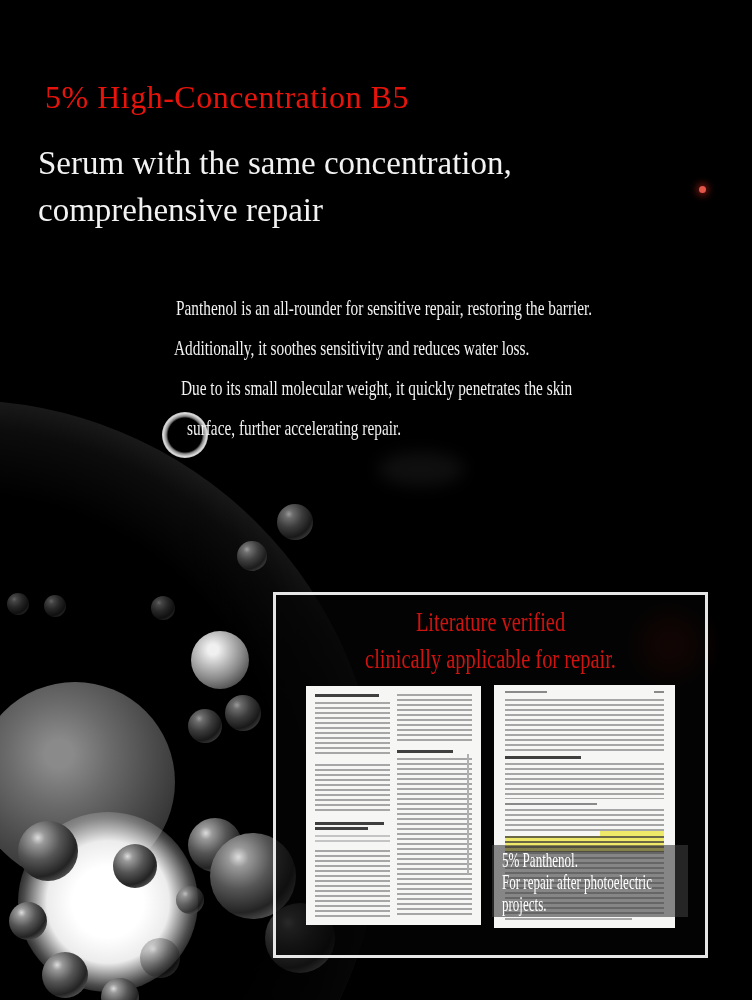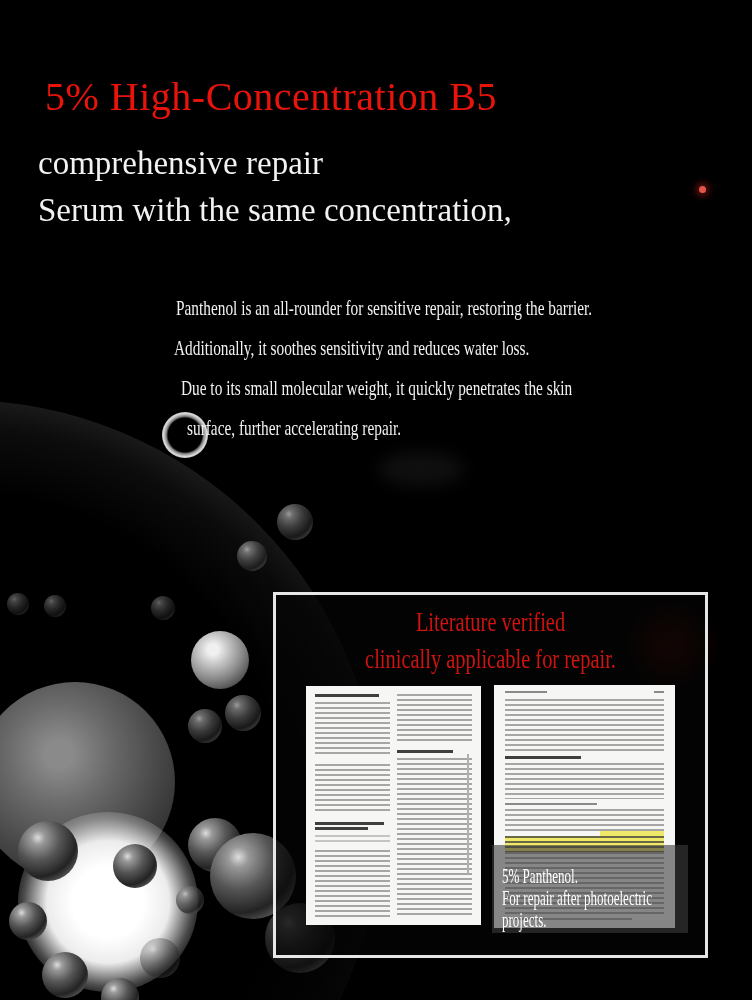--- a/index.html
+++ b/index.html
@@ -58,21 +58,21 @@
     position:absolute;left:378px;top:452px;width:86px;height:34px;border-radius:50%;
     background:rgba(70,70,70,.22);filter:blur(8px);
   }
   .red-dot{
     position:absolute;left:699px;top:186px;width:7px;height:7px;border-radius:50%;z-index:4;
     background:#e2564a;box-shadow:0 0 7px 3px rgba(200,40,30,.5);
   }
   
   .title{
     position:absolute;left:45px;top:73px;z-index:6;margin:0;
-    font-size:40px;font-weight:400;line-height:48px;letter-spacing:.5px;
+    font-size:32px;font-weight:400;line-height:48px;letter-spacing:.5px;
     color:var(--accent-red);white-space:nowrap;
   }
   .subtitle{
     position:absolute;left:38px;top:140px;z-index:6;
     font-size:33px;line-height:47px;color:var(--text-white);white-space:nowrap;
   }
   .desc{position:absolute;left:176px;top:288px;z-index:6;color:var(--text-white);}
   .desc-line{
     font-size:21px;line-height:40px;white-space:nowrap;
     transform:scaleX(.73);transform-origin:0 50%;
@@ -105,21 +105,21 @@
   .margin-note{position:absolute;right:3px;top:60px;width:2px;height:120px;background:#b0b0b0;}
   .pg-header{display:flex;justify-content:space-between;margin-bottom:6px;}
   .hl-part{height:5px;width:40%;margin-left:60%;background:var(--highlight-yellow);}
   .hl{height:16px;background:repeating-linear-gradient(to bottom, #6b6847 0 2px, var(--highlight-yellow) 2px 5px);}
   
   .caption{
     position:absolute;z-index:4;color:#fff;
     background:rgba(60,60,60,.6);
   }
   .caption-left{left:1px;top:252px;width:211px;height:65px;padding:3px 0 0 5px;}
-  .caption-right{left:216px;top:250px;width:186px;height:68px;padding:20px 0 0 10px;overflow:visible;}
+  .caption-right{left:216px;top:250px;width:186px;height:68px;padding:4px 0 0 10px;overflow:visible;}
   .cap-line{
     font-size:20px;line-height:22px;white-space:nowrap;
     transform:scaleX(.73);transform-origin:0 50%;
   }
   .caption-right .cap-line{font-size:21px;transform:scaleX(.62);}
 </style>
 </head>
 <body>
 
 <div class="canvas">
@@ -149,22 +149,22 @@
     <div class="bubble soft" style="left:176px;top:886px;width:28px;height:28px;"></div>
     <div class="red-blob"></div>
     <div class="gray-smudge"></div>
   </div>
 
   <div class="red-dot"></div>
 
   <h1 class="title">5% High-Concentration B5</h1>
 
   <div class="subtitle">
+    <div>Serum with the same concentration,</div>
     <div>comprehensive repair</div>
-    <div>Serum with the same concentration,</div>
   </div>
 
   <div class="desc">
     <div class="desc-line">Panthenol is an all-rounder for sensitive repair, restoring the barrier.</div>
     <div class="desc-line">Additionally, it soothes sensitivity and reduces water loss.</div>
     <div class="desc-line">Due to its small molecular weight, it quickly penetrates the skin</div>
     <div class="desc-line">surface, further accelerating repair.</div>
   </div>
 
   <div class="panel">

